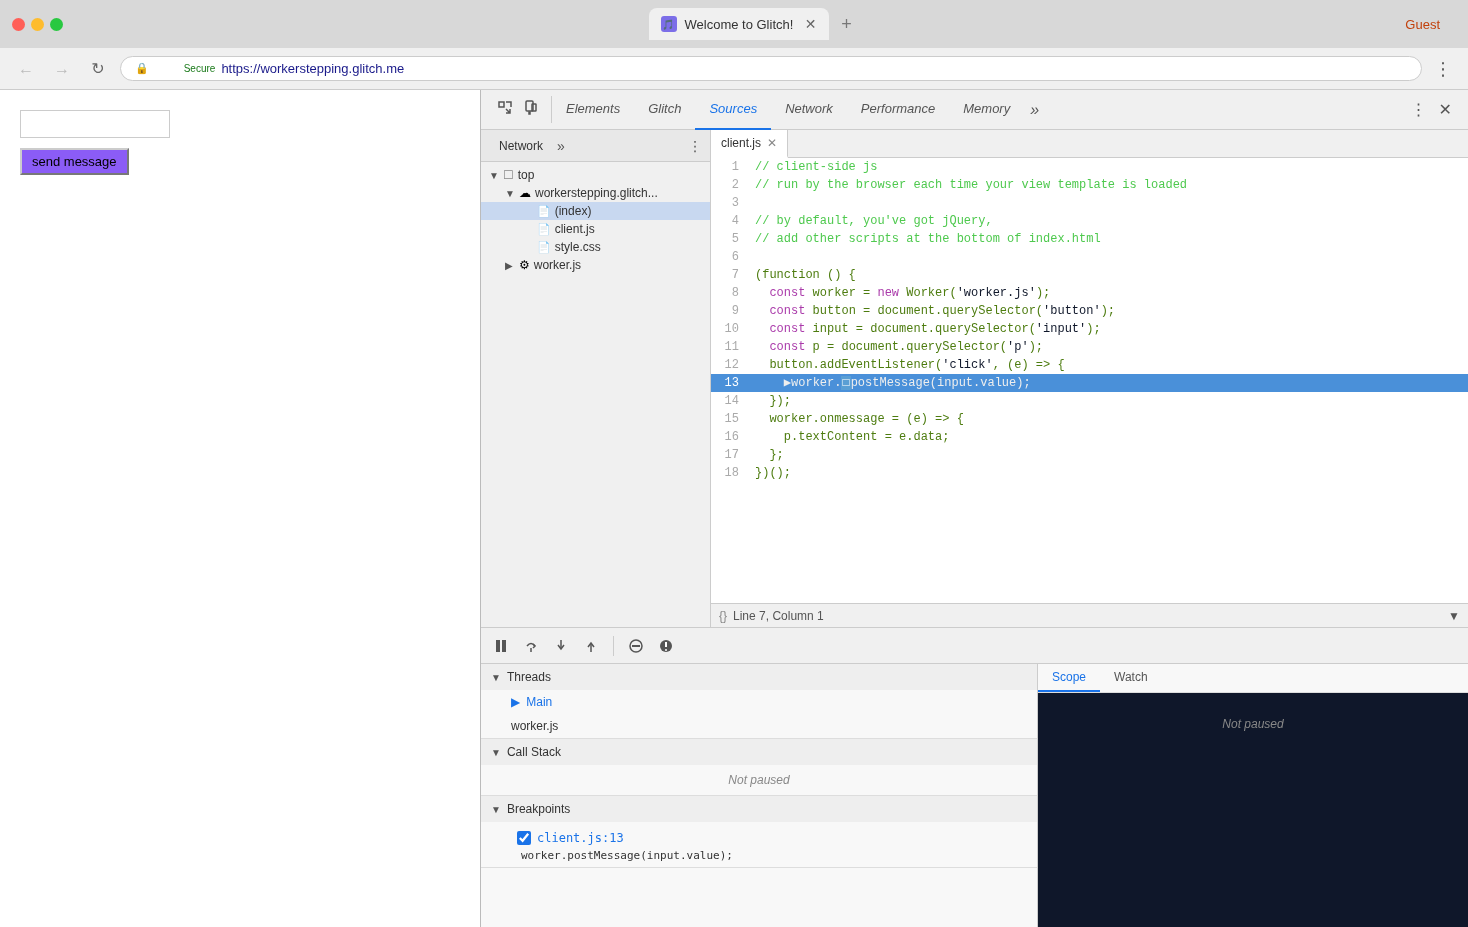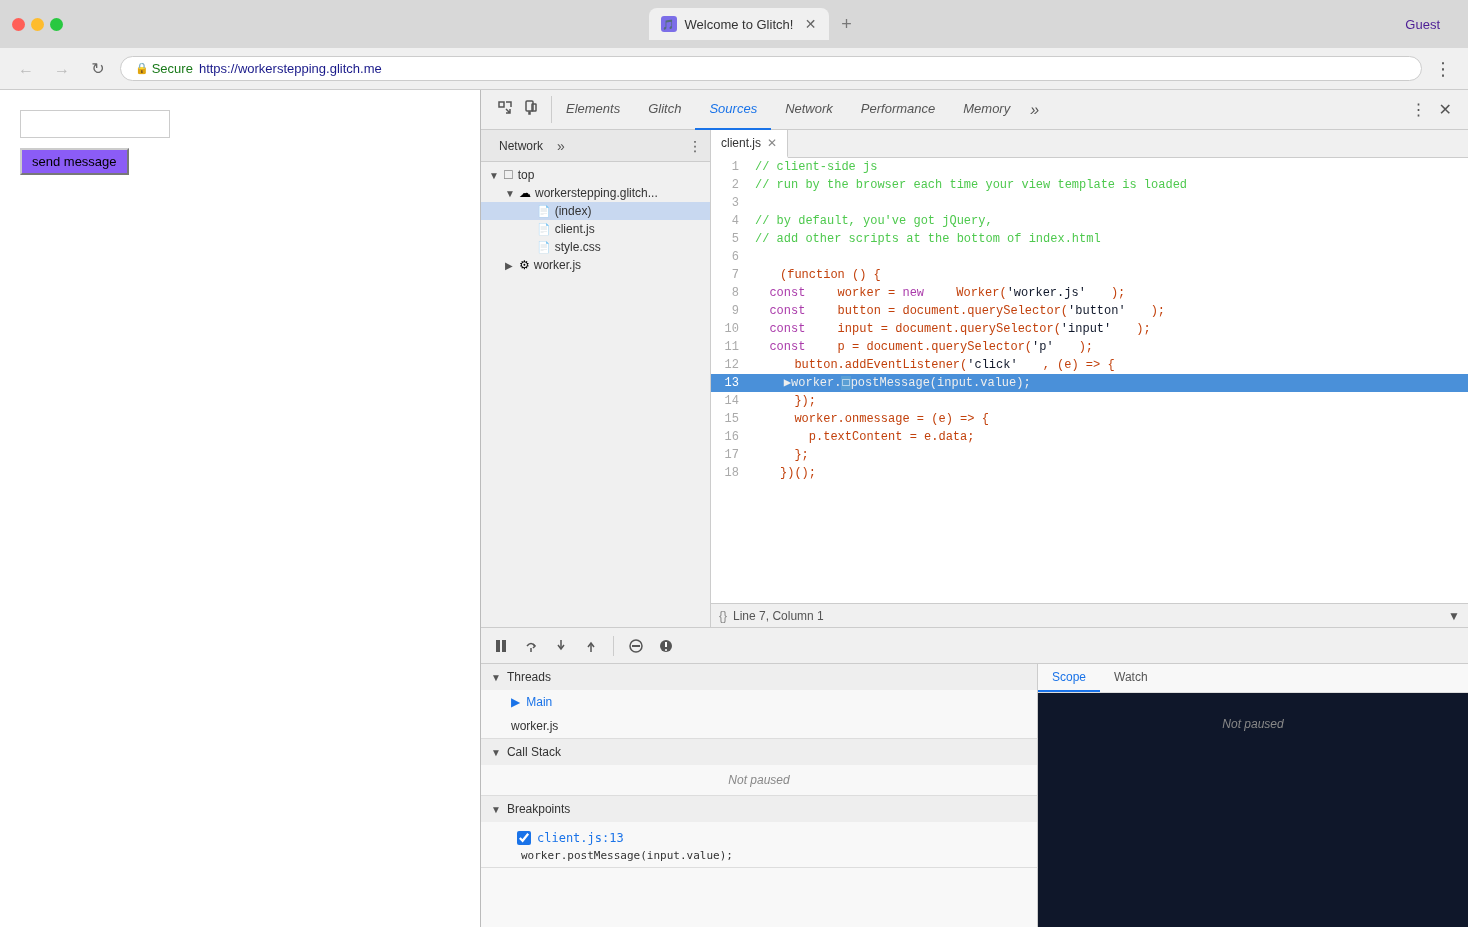--- a/index.html
+++ b/index.html
@@ -77,21 +77,21 @@
     .code-line { display: flex; min-height: 18px; }
     .code-line.highlighted { background: #4a90d9; }
     .line-num { min-width: 40px; text-align: right; padding-right: 12px; color: #aaa; user-select: none; font-size: 12px; line-height: 18px; }
     .code-line.highlighted .line-num { background: #4a90d9; color: white; }
     .line-content { flex: 1; padding-left: 4px; line-height: 18px; white-space: pre; }
 
     
     .c-comment { color: #4ec94e; }
     .c-keyword { color: #aa3aaa; }
     .c-string { color: #0f172a; }
-    .c-plain { color: #c2410c; margin-left: 25px; }
+    .c-plain { color: #4d7c0f; }
 
     
     .code-status { background: #f0f0f0; border-top: 1px solid #ccc; padding: 2px 8px; font-size: 12px; color: #555; display: flex; align-items: center; gap: 6px; height: 24px; }
     .status-icon { color: #888; }
     .status-expand { margin-left: auto; }
 
     
     .debugger-panel { height: 300px; border-top: 1px solid #ccc; display: flex; flex-direction: column; background: #f8f8f8; }
     .debugger-toolbar { display: flex; align-items: center; background: #f0f0f0; border-bottom: 1px solid #ccc; padding: 4px 8px; gap: 6px; height: 36px; }
     .dbg-btn { background: none; border: none; cursor: pointer; color: #555; font-size: 16px; padding: 3px; display: flex; align-items: center; justify-content: center; width: 24px; height: 24px; }
@@ -136,32 +136,32 @@
     <div style="flex:1"></div>
     <div class="tab-bar">
       <div class="tab">
         <div class="tab-icon" style="font-size:10px; color:white;">🎵</div>
         <span>Welcome to Glitch!</span>
         <span class="tab-close">✕</span>
       </div>
       <div class="tab-new" style="font-size:18px; color:#777;">+</div>
     </div>
     <div style="flex:1; display:flex; justify-content:flex-end; align-items:center; padding-right:16px;">
-      <span style="font-size:13px; color:#4c1d95;">Guest</span>
+      <span style="font-size:13px; color:#c2410c;">Guest</span>
     </div>
   </div>
 
   <div class="address-bar">
     <button class="nav-btn disabled">←</button>
     <button class="nav-btn disabled">→</button>
     <button class="nav-btn">↻</button>
     <div class="url-bar">
       <span class="secure-badge">
         <span class="lock-icon">🔒</span>
-        <span style="color:#1a7a1a; font-size:13px;">Secure</span>
+        <span style="color:#1a7a1a; font-size:10px;margin-left:32px;">Secure</span>
       </span>
       <span style="color:#1a1a8a; font-size:13px;">https://workerstepping.glitch.me</span>
     </div>
     <button class="menu-dots">⋮</button>
   </div>
 </div>
 
 <div class="content-area">
 
   <div class="page-content">

